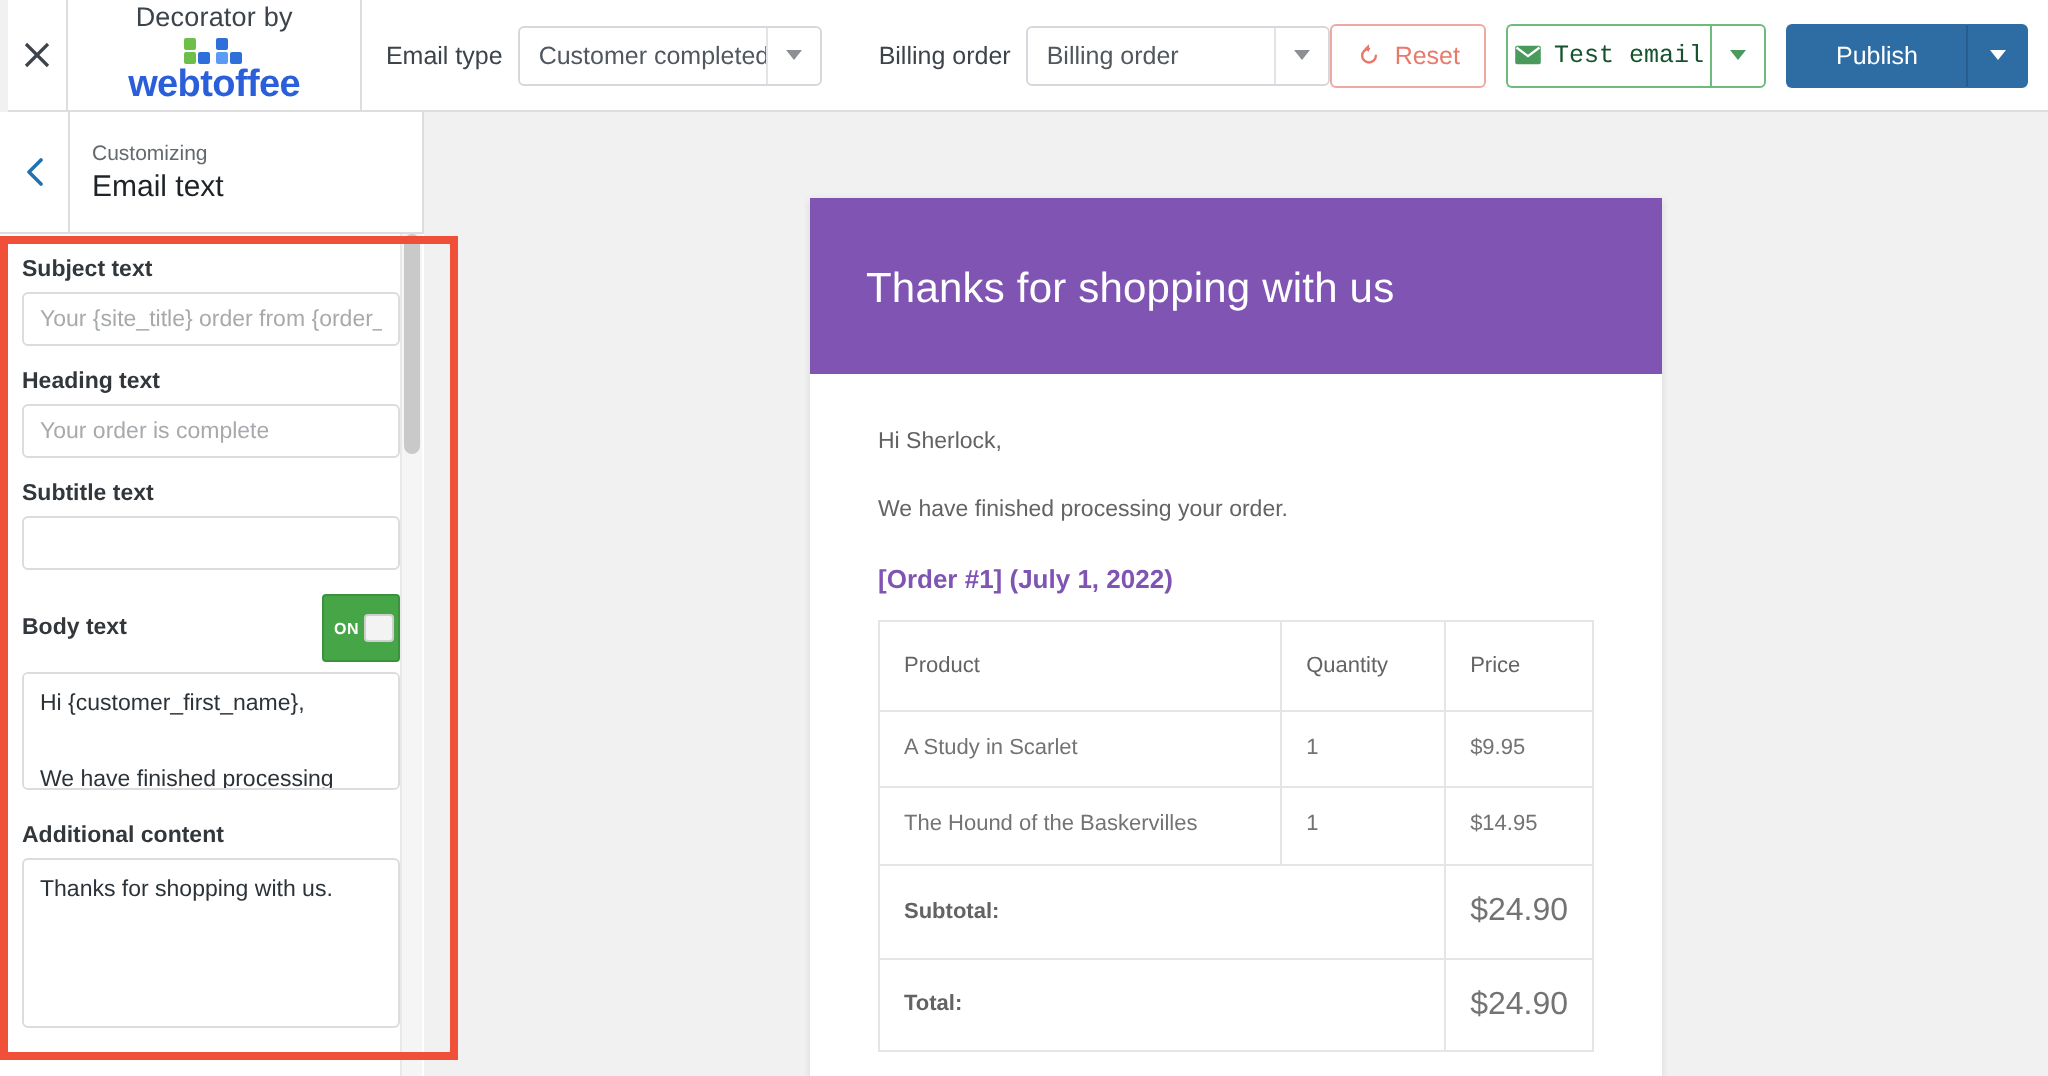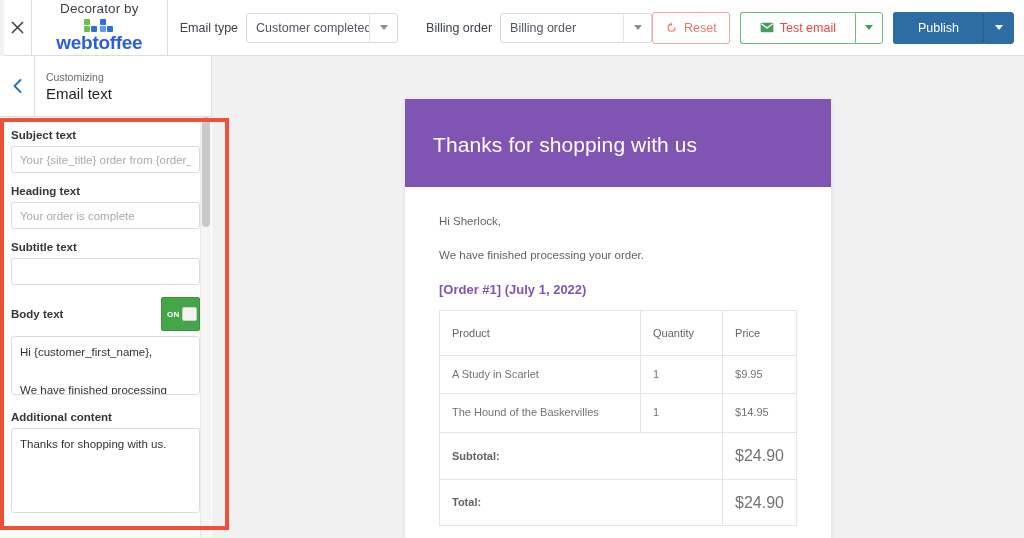--- a/index.html
+++ b/index.html
@@ -69,22 +69,22 @@
   .btn {
     height: 32px; display: flex; align-items: center; justify-content: center;
     font-size: 12.5px; border-radius: 3px; cursor: pointer; white-space: nowrap;
   }
   .btn-reset {
     border: 1px solid #f0a9a0; color: #e8796b; background: #fff;
     padding: 0 12px; gap: 6px;
   }
   .btn-split { display: flex; align-items: stretch; height: 32px; }
   .btn-test {
-    border: 1px solid #6dbb7d; color: #ef4444; background: #fff;
-    padding: 0 19px; gap: 6px; border-radius: 3px 0 0 3px; border-right: none;
+    border: 1px solid #6dbb7d; color: #14532d; background: #fff;
+    padding: 0 3px; gap: 6px; border-radius: 3px 0 0 3px; border-right: none; font-family: Liberation Mono, monospace;
   }
   .btn-test-arrow {
     width: 28px; border: 1px solid #6dbb7d; background: #fff;
     border-radius: 0 3px 3px 0; display: flex; align-items: center; justify-content: center;
   }
   .caret-green { border-top-color: #4a9a5e; }
   .btn-publish {
     background: #2e6da4; color: #fff; padding: 0 24px;
     border-radius: 3px 0 0 3px; border: 1px solid #2e6da4; border-right: 1px solid #265d8d;
   }

